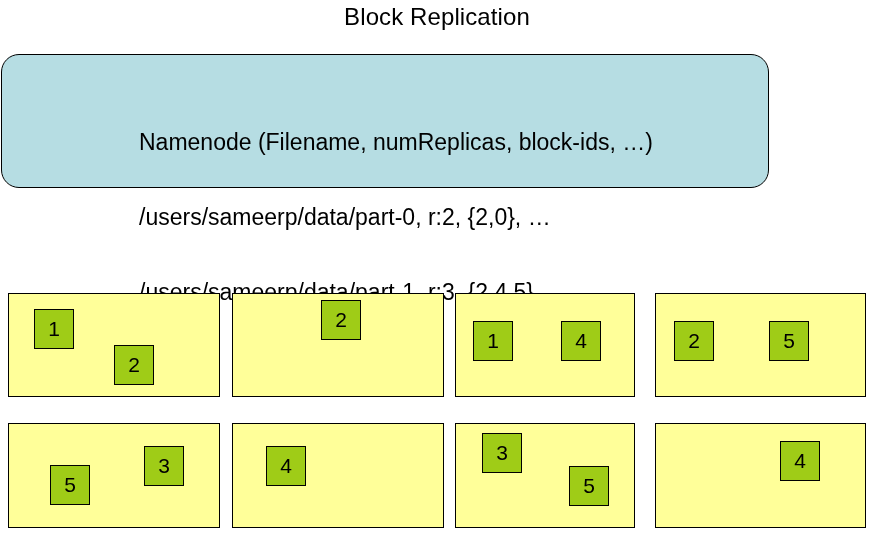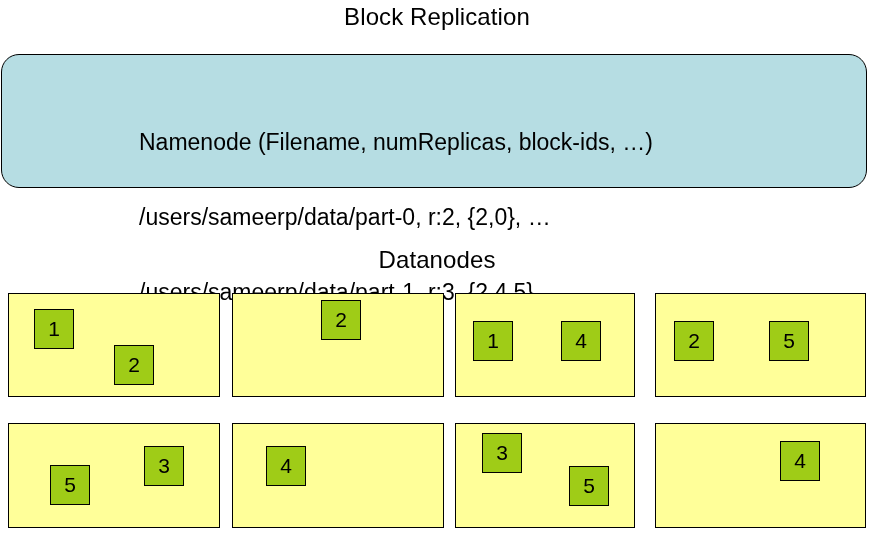--- a/index.html
+++ b/index.html
@@ -36,21 +36,21 @@
     white-space: nowrap;
   }
   #title-block-replication { top: 3px; }
   #title-datanodes { top: 246px; }
 
   
   #namenode-panel {
     position: absolute;
     left: 1px;
     top: 54px;
-    width: 866px;
+    width: 768px;
     height: 134px;
     box-sizing: border-box;
     background: #b6dde3;
     border: 1px solid #000000;
     border-radius: 18px;
   }
   #namenode-text {
     position: absolute;
     left: 137px;
     top: 25px;
@@ -97,21 +97,20 @@
   <div class="diagram-title" id="title-block-replication">Block Replication</div>
 
   <div id="namenode-panel">
     <div id="namenode-text">
       <span class="nn-line">Namenode (Filename, numReplicas, block-ids, …)</span>
       <span class="nn-line">/users/sameerp/data/part-0, r:2, {2,0}, …</span>
       <span class="nn-line">/users/sameerp/data/part-1, r:3, {2,4,5}, …</span>
     </div>
   </div>
 
-  <div class="diagram-title" id="title-datanodes">Datanodes</div>
 
   <div id="datanode-layer">
       <div class="datanode-box row1 col1">
         <div class="block" style="left: 25px; top: 15px;">1</div>
         <div class="block" style="left: 105px; top: 51px;">2</div>
       </div>
       <div class="datanode-box row1 col2">
         <div class="block" style="left: 88px; top: 6px;">2</div>
       </div>
       <div class="datanode-box row1 col3">

